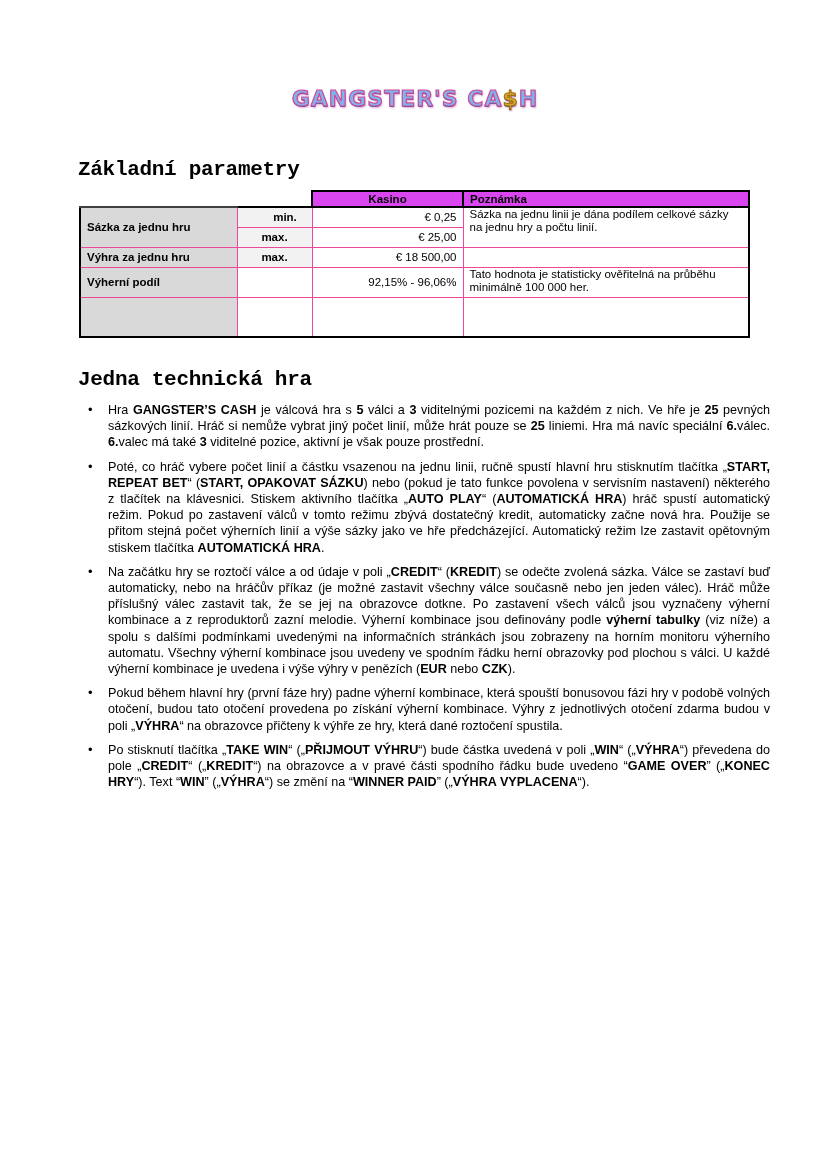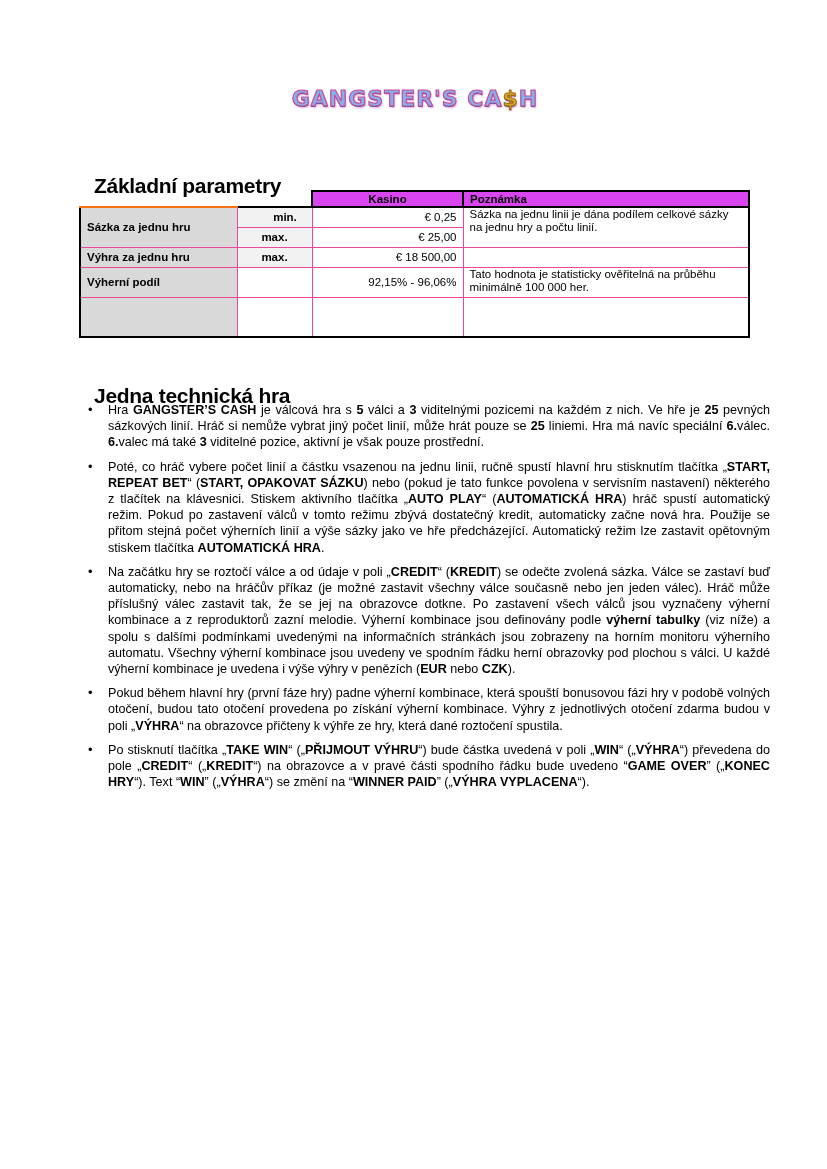--- a/index.html
+++ b/index.html
@@ -12,22 +12,22 @@
     text-align: center;
     font-family: "DejaVu Sans", sans-serif; font-weight: bold;
     font-size: 22px; letter-spacing: 1px;
     color: #7fb4ea;
     -webkit-text-stroke: 1.2px #d04a9a;
     text-shadow: 0 1px 0 #3a5fa8, 1px 2px 2px #e7a9d4;
     line-height: 30px; white-space: nowrap;
   }
   .logo .dollar { color: #d4a42a; -webkit-text-stroke: 1px #a06a10; }
   h2 {
-    position: absolute; left: 78px; margin: 16px;
-    font-family: Liberation Sans, sans-serif; font-weight: bold; font-size: 21px;
+    position: absolute; left: 78px; margin: 0;
+    font-family: Liberation Mono, monospace; font-weight: bold; font-size: 21px;
     letter-spacing: -0.3px;
   }
   #h-params { top: 158px; }
   #h-tech { top: 368px; }
 
   table.params {
     position: absolute; left: 79px; top: 190px;
     border-collapse: collapse; font-size: 11.5px;
   }
   table.params td {
@@ -63,21 +63,21 @@
 
 <table class="params">
   <tbody>
       <tr class="head">
     <td class="blank c1"></td>
     <td class="blank c2"></td>
     <td class="hdr center c3">Kasino</td>
     <td class="hdr c4">Poznámka</td>
   </tr>
   <tr>
-    <td class="label" rowspan="2" style="border-top:2px solid #f97316;border-left:2px solid #000;margin-top:29px;">Sázka za jednu hru</td>
+    <td class="label" rowspan="2" style="border-top:2px solid #404040;border-left:2px solid #000;margin-top:29px;">Sázka za jednu hru</td>
     <td class="sub" style="border-top:2px solid #000;padding-left:27px;">min.</td>
     <td class="val">€ 0,25</td>
     <td class="note" rowspan="2" style="border-right:2px solid #000;">Sázka na jednu linii je dána podílem celkové sázky na jednu hry a počtu linií.</td>
   </tr>
   <tr>
     <td class="sub">max.</td>
     <td class="val">€ 25,00</td>
   </tr>
   <tr>
     <td class="label" style="border-left:2px solid #000;">Výhra za jednu hru</td>

